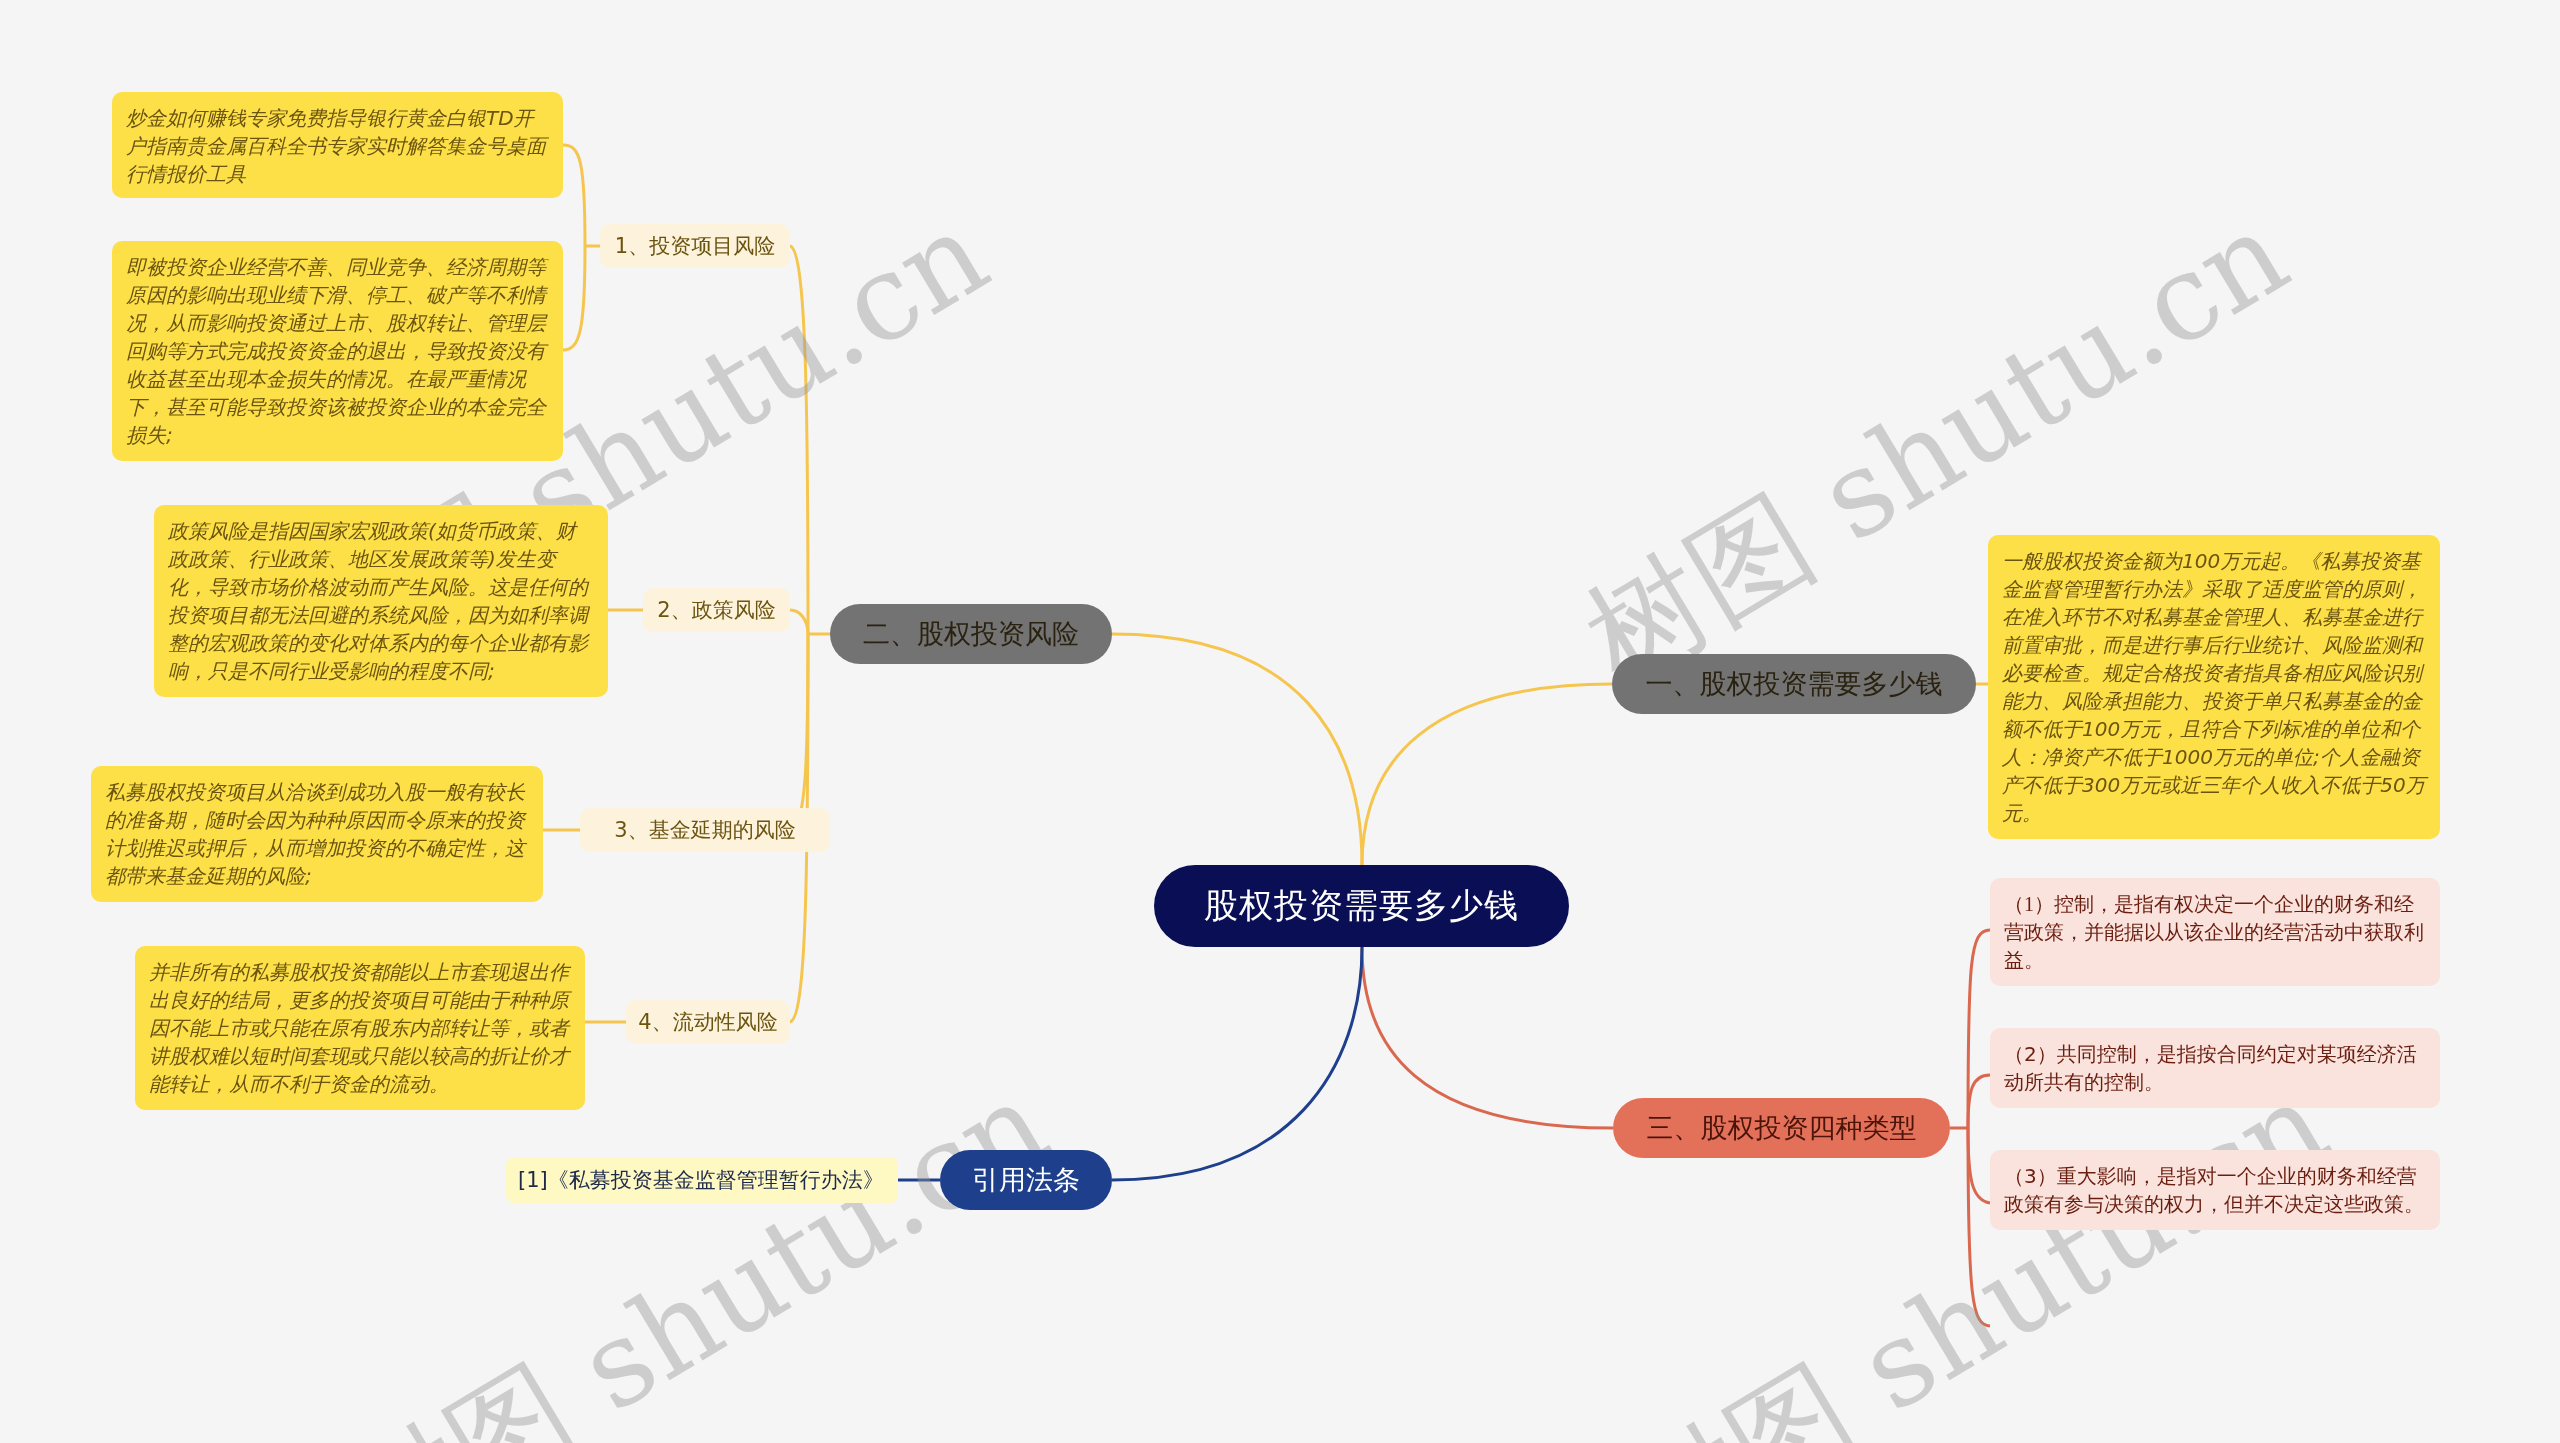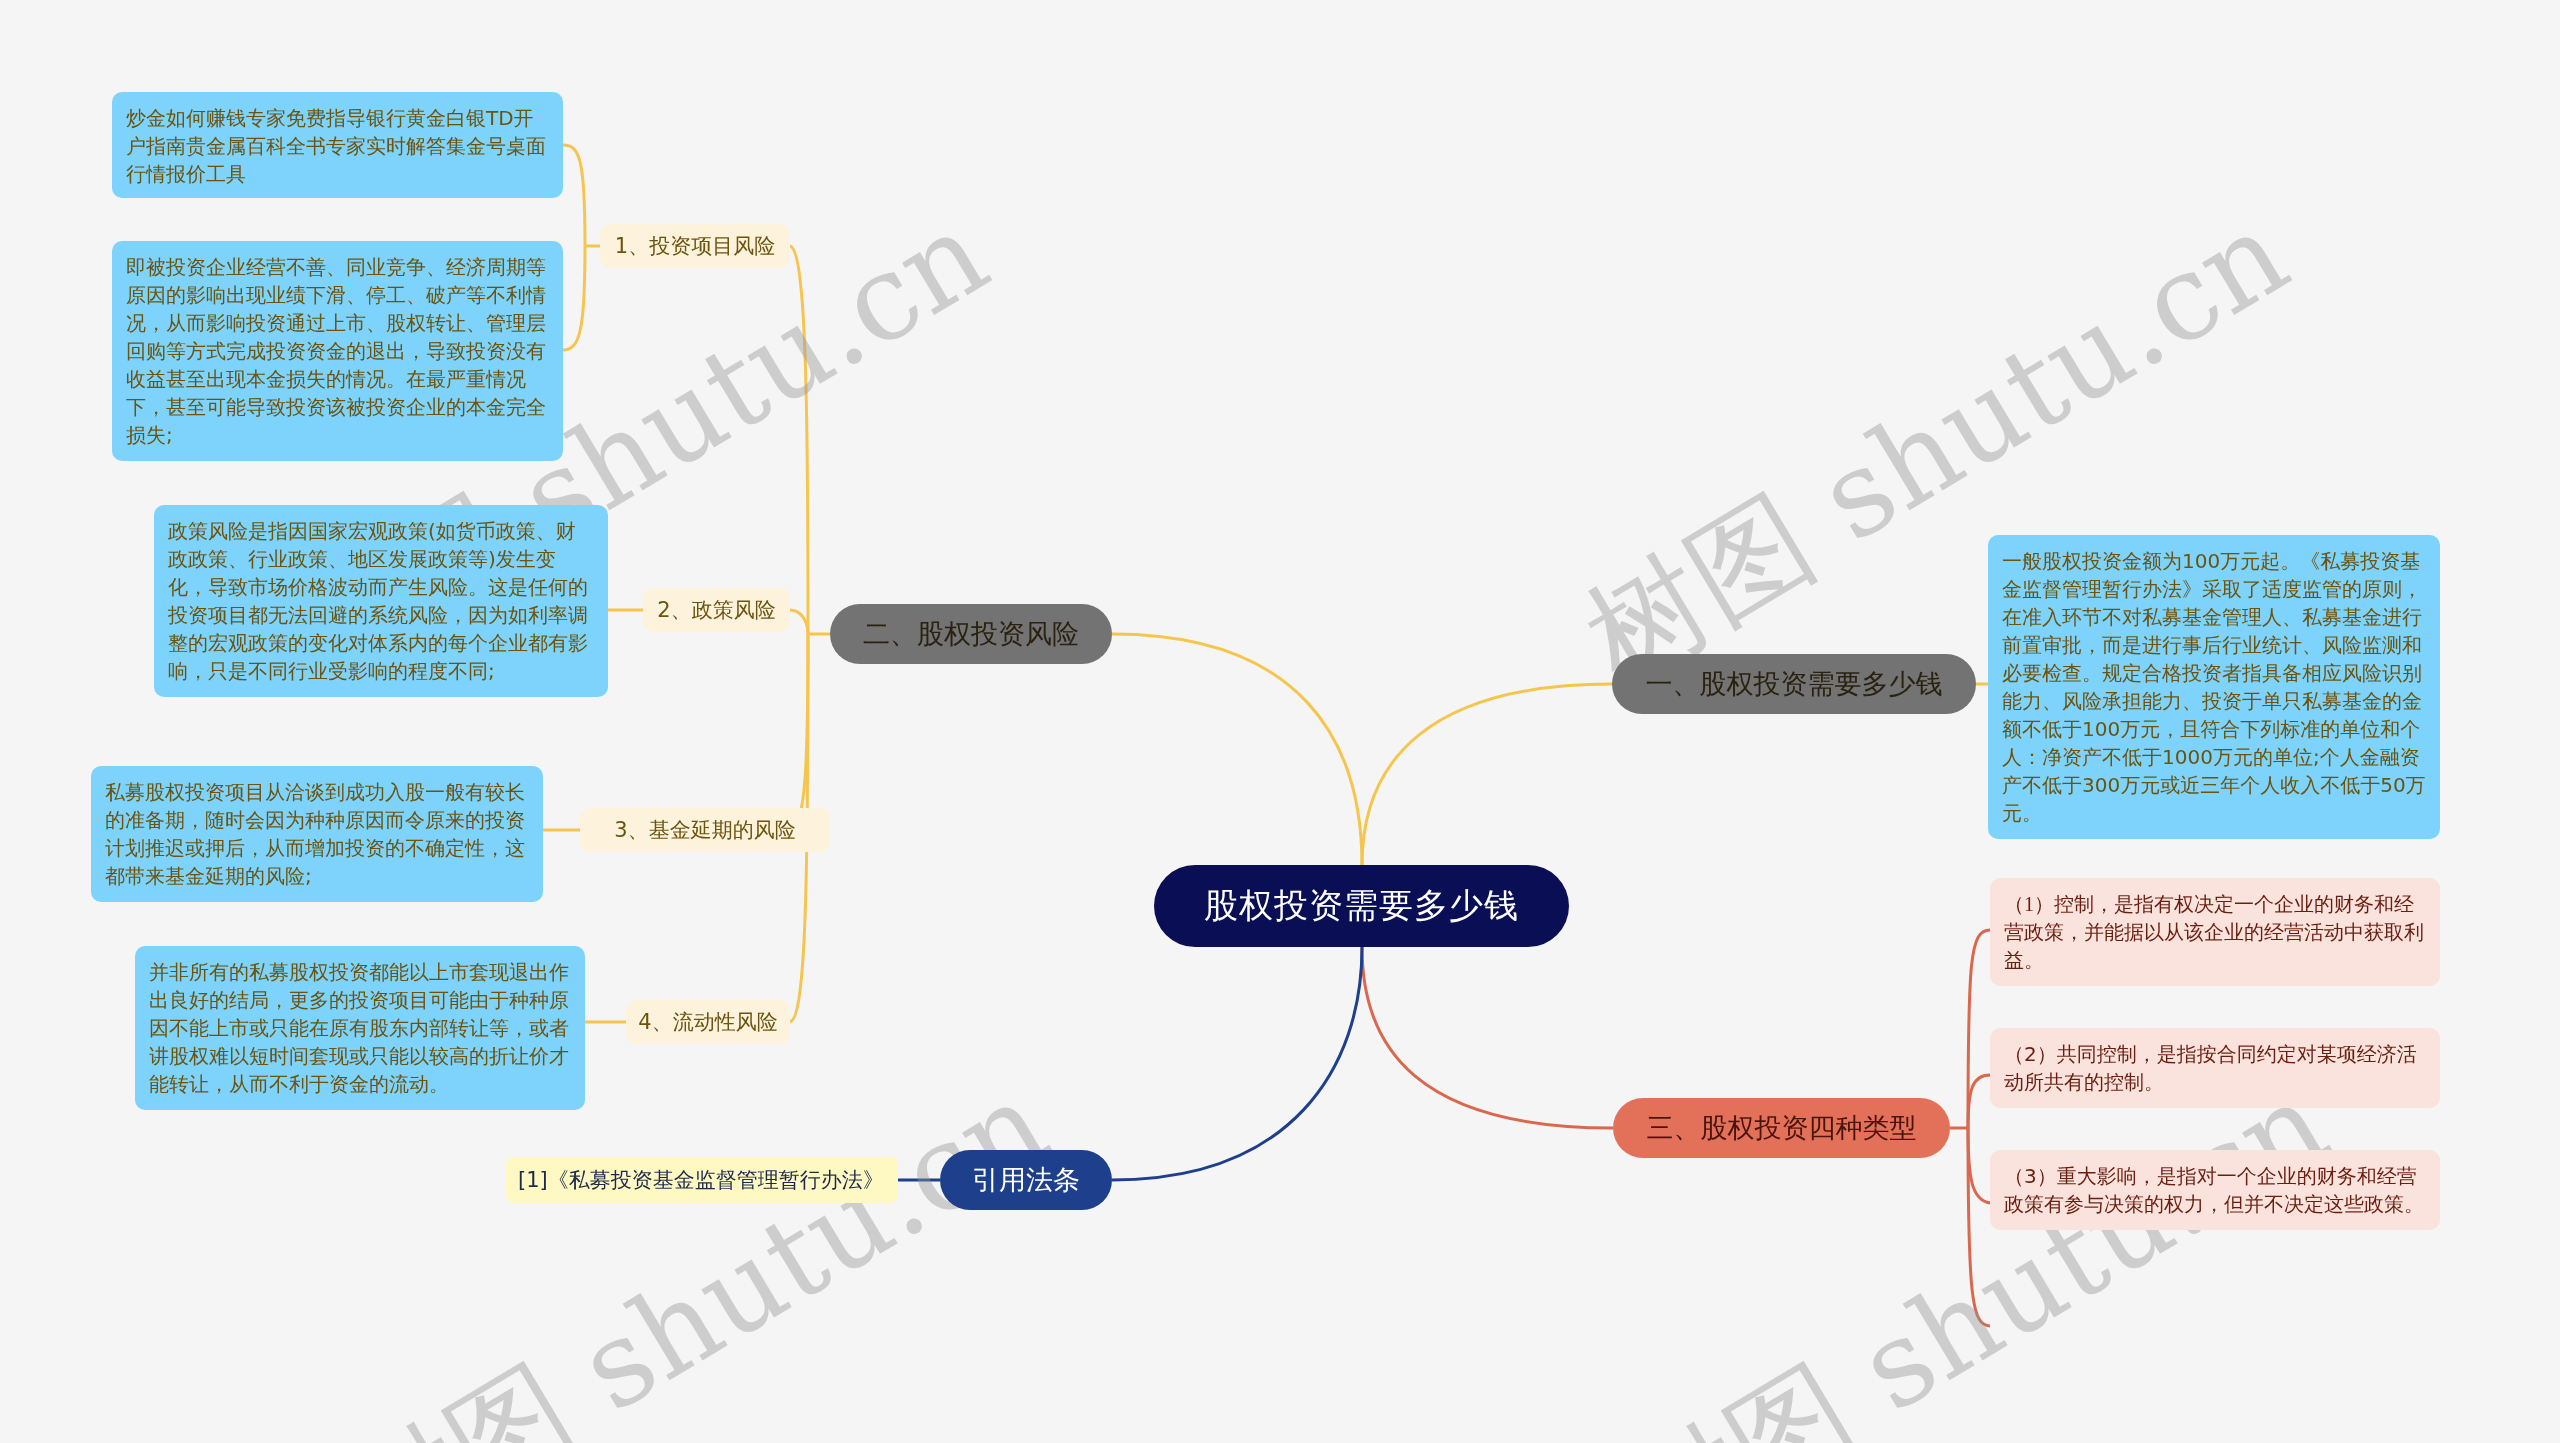--- a/index.html
+++ b/index.html
@@ -27,21 +27,21 @@
   .l1.blue { background:#1d3f8c; color:#ffffff; }
   .l2 {
     height:44px; border-radius:10px; background:#fdf3dc;
     display:flex; align-items:center; justify-content:center;
     font-size:21px; color:#6b5410; padding:0 22px; white-space:nowrap;
   }
   .leaf {
     border-radius:10px; padding:12px 14px;
     font-size:20px; line-height:28px;
   }
-  .leaf.yellow { background:#7dd3fc; color:#6b5410; }
+  .leaf.yellow { background:#fde047; color:#6b5410;font-style:italic; }
   .leaf.red { background:#fae3dd; color:#6a1e10; }
   .leaf.blue { background:#fef9c3; color:#1e2a4a; font-size:21px; padding:0 12px; display:flex; align-items:center; border-radius:8px; white-space:nowrap; }
   .watermark {
     position:absolute; font-family:"DejaVu Serif","Liberation Serif",serif;
     font-size:118px; color:rgba(150,150,150,0.42); white-space:nowrap;
     transform-origin:left bottom; transform:rotate(-31deg); pointer-events:none;
   }
 </style>
 </head>
 <body>

